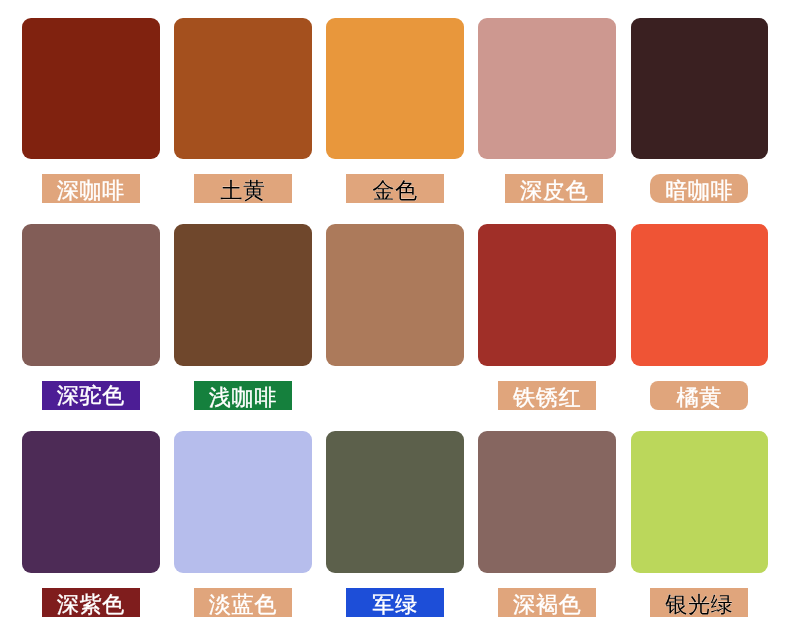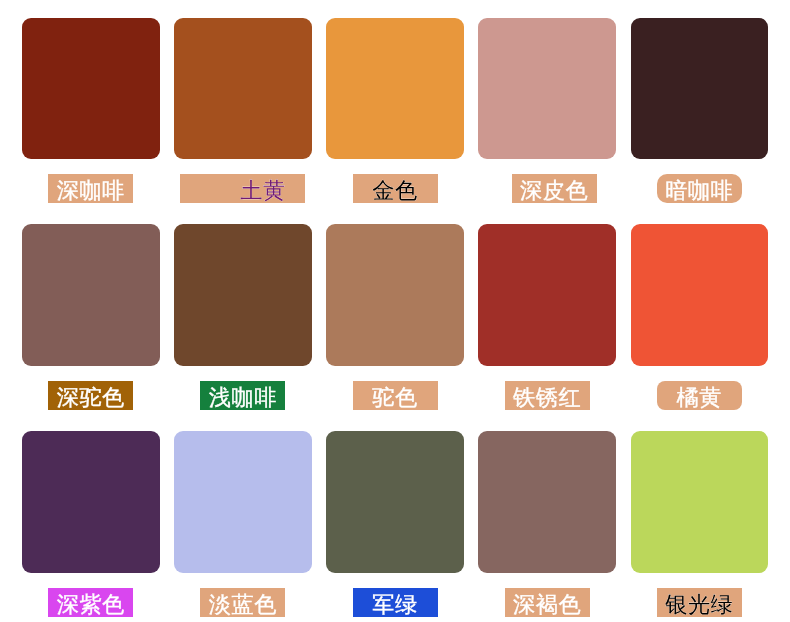--- a/index.html
+++ b/index.html
@@ -10,21 +10,21 @@
     overflow:hidden;
     -webkit-font-smoothing:antialiased;
     text-rendering:geometricPrecision;
   }
   .palette{position:absolute;left:22px;top:17.6px;width:746px;}
   .row{display:flex;justify-content:space-between;}
   .cell{width:137.5px;}
   .swatch{width:137.5px;height:141.5px;border-radius:9px;}
   .labelwrap{display:flex;justify-content:center;margin-top:15.3px;}
   .label{
-    width:85px;height:29px;
+    width:98px;height:29px;
     background:#e0a57c;color:#ffffff;
     font-size:22.2px;line-height:29px;
     text-align:center;white-space:nowrap;
     letter-spacing:0.5px;overflow:hidden;
   }
   .label span{
     display:inline-block;
     transform:translateY(1.8px);
     font-weight:500;
     -webkit-text-stroke:0.35px #ffffff;
@@ -40,21 +40,21 @@
   <div class="row">
     <div class="cell">
       <div class="swatch" style="background-color: rgb(128, 34, 15);"></div>
       <div class="labelwrap">
         <div class="label" style="background-color: rgb(224, 165, 124); color: rgb(255, 255, 255);"><span>深咖啡</span></div>
       </div>
     </div>
     <div class="cell">
       <div class="swatch" style="background-color: rgb(164, 80, 30);"></div>
       <div class="labelwrap">
-        <div class="label" style="background-color: rgb(224, 165, 124); color: #701a75; padding-left: 40px;"><span>土黄</span></div>
+        <div class="label" style="background-color: rgb(224, 165, 124); color: #000000;"><span>土黄</span></div>
       </div>
     </div>
     <div class="cell">
       <div class="swatch" style="background-color: rgb(232, 151, 60);"></div>
       <div class="labelwrap">
         <div class="label" style="background-color: rgb(224, 165, 124); color: #000000;"><span>金色</span></div>
       </div>
     </div>
     <div class="cell">
       <div class="swatch" style="background-color: rgb(205, 152, 144);"></div>
@@ -69,34 +69,31 @@
       </div>
     </div>
   </div>
 
   <div class="rowgap"></div>
 
   <div class="row">
     <div class="cell">
       <div class="swatch" style="background-color: rgb(130, 93, 87);"></div>
       <div class="labelwrap">
-        <div class="label" style="background-color: #a16207; color: rgb(255, 255, 255);"><span>深驼色</span></div>
+        <div class="label" style="background-color: #4c1d95; color: rgb(255, 255, 255); font-family: Liberation Mono, monospace;"><span>深驼色</span></div>
       </div>
     </div>
     <div class="cell">
       <div class="swatch" style="background-color: rgb(111, 71, 44);"></div>
       <div class="labelwrap">
         <div class="label" style="background-color: #15803d; color: rgb(255, 255, 255);"><span>浅咖啡</span></div>
       </div>
     </div>
     <div class="cell">
       <div class="swatch" style="background-color: rgb(172, 122, 91);"></div>
-      <div class="labelwrap">
-        <div class="label" style="background-color: rgb(224, 165, 124); color: rgb(255, 255, 255);"><span>驼色</span></div>
-      </div>
     </div>
     <div class="cell">
       <div class="swatch" style="background-color: rgb(160, 47, 40);"></div>
       <div class="labelwrap">
         <div class="label" style="background-color: rgb(224, 165, 124); color: rgb(255, 255, 255);"><span>铁锈红</span></div>
       </div>
     </div>
     <div class="cell">
       <div class="swatch" style="background-color: rgb(239, 84, 53);"></div>
       <div class="labelwrap">
@@ -104,21 +101,21 @@
       </div>
     </div>
   </div>
 
   <div class="rowgap"></div>
 
   <div class="row">
     <div class="cell">
       <div class="swatch" style="background-color: rgb(77, 43, 86);"></div>
       <div class="labelwrap">
-        <div class="label" style="background-color: #d946ef; color: rgb(255, 255, 255);"><span>深紫色</span></div>
+        <div class="label" style="background-color: #7f1d1d; color: rgb(255, 255, 255);"><span>深紫色</span></div>
       </div>
     </div>
     <div class="cell">
       <div class="swatch" style="background-color: rgb(182, 189, 236);"></div>
       <div class="labelwrap">
         <div class="label" style="background-color: rgb(224, 165, 124); color: rgb(255, 255, 255);"><span>淡蓝色</span></div>
       </div>
     </div>
     <div class="cell">
       <div class="swatch" style="background-color: rgb(92, 96, 75);"></div>

